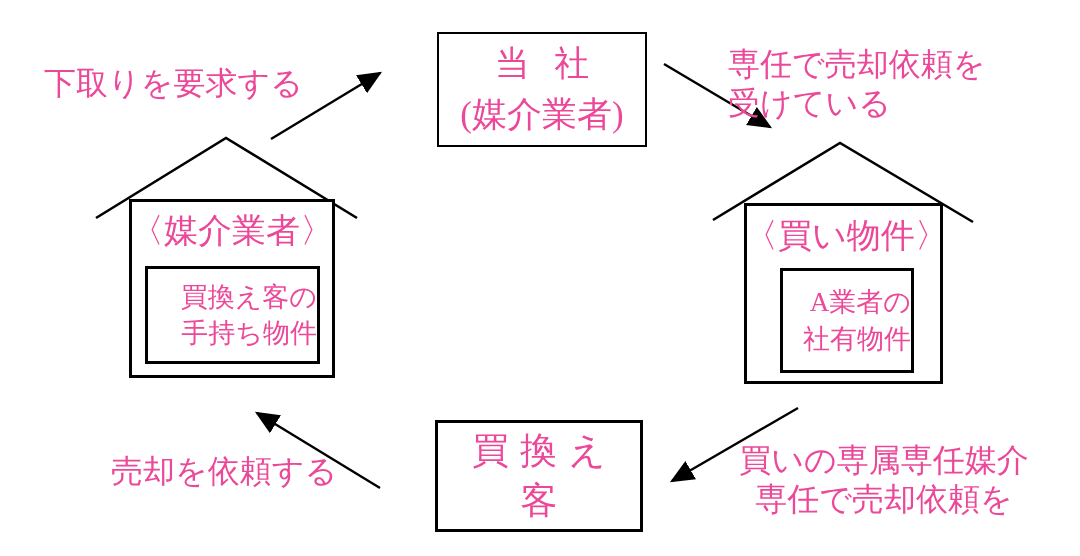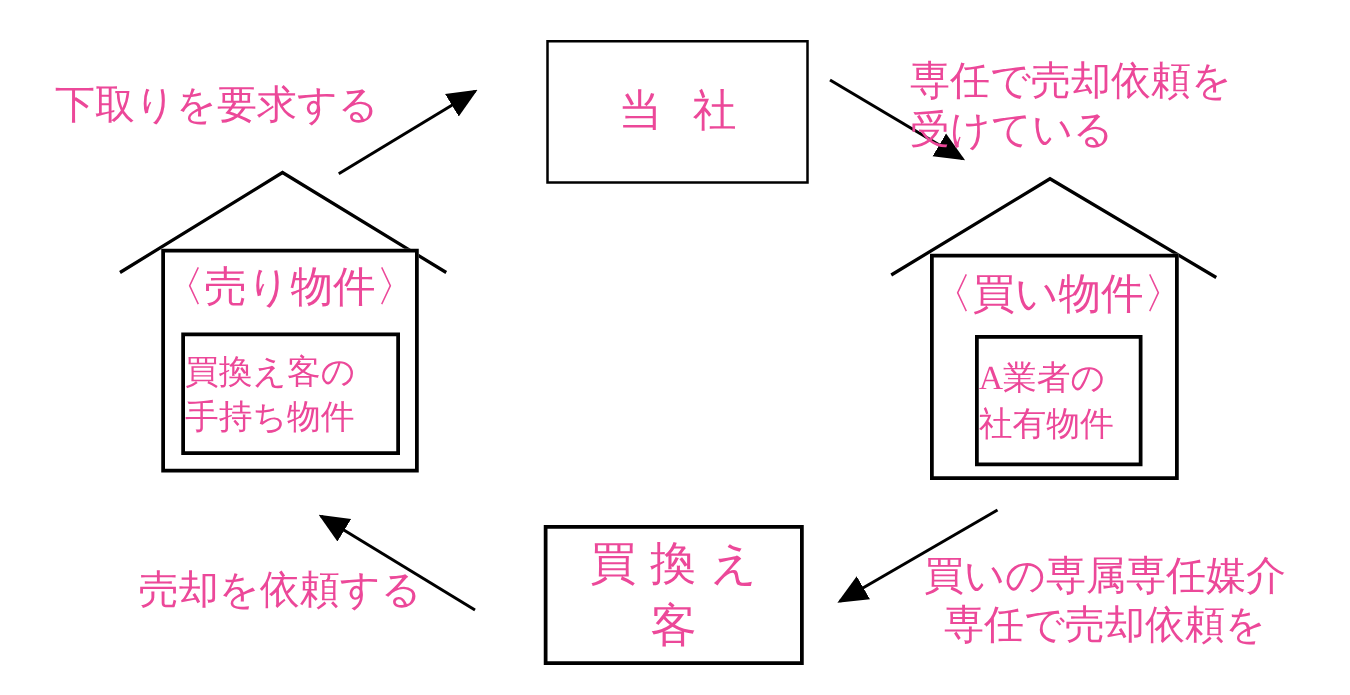--- a/index.html
+++ b/index.html
@@ -70,21 +70,21 @@
   }
   .sell-house-title { left: 129px; top: 211px; width: 206px; }
   .buy-house-title  { left: 744px; top: 216px; width: 199px; }
   .inner-box {
     position: absolute;
     border: 3px solid #000000;
     background: #ffffff;
     box-sizing: border-box;
     display: flex;
     flex-direction: column;
-    align-items: flex-start;
+    align-items: flex-end;
     justify-content: center;
     text-align: center;
     font-size: 27px;
     line-height: 1.35;
   }
   .sell-inner { left: 145px; top: 266px; width: 175px; height: 98px; }
   .buy-inner  { left: 780px; top: 268px; width: 134px; height: 105px; }
   .flabel {
     position: absolute;
     font-size: 32px;
@@ -110,24 +110,25 @@
     <polyline points="96,218 226,138 357,218" fill="none" stroke="#000000" stroke-width="2.6"></polyline>
     <polyline points="713,220 840,143 973,222" fill="none" stroke="#000000" stroke-width="2.6"></polyline>
     <line x1="271" y1="139" x2="380" y2="73" stroke="#000000" stroke-width="2.4" marker-end="url(#ah)"></line>
     <line x1="664" y1="64" x2="770" y2="127" stroke="#000000" stroke-width="2.4" marker-end="url(#ah)"></line>
     <line x1="798" y1="408" x2="672" y2="481" stroke="#000000" stroke-width="2.4" marker-end="url(#ah)"></line>
     <line x1="380" y1="488" x2="257" y2="413" stroke="#000000" stroke-width="2.4" marker-end="url(#ah)"></line>
   </svg>
 
   <div class="box broker-box">
     <div class="broker-name">当社</div>
+    <div class="broker-role">(媒介業者)</div>
   </div>
 
   <div class="house-body sell-house-body"></div>
-  <div class="house-title sell-house-title">〈売り物件〉</div>
+  <div class="house-title sell-house-title">〈媒介業者〉</div>
   <div class="inner-box sell-inner">
     <div>買換え客の</div>
     <div>手持ち物件</div>
   </div>
 
   <div class="house-body buy-house-body"></div>
   <div class="house-title buy-house-title">〈買い物件〉</div>
   <div class="inner-box buy-inner">
     <div>A業者の</div>
     <div>社有物件</div>

